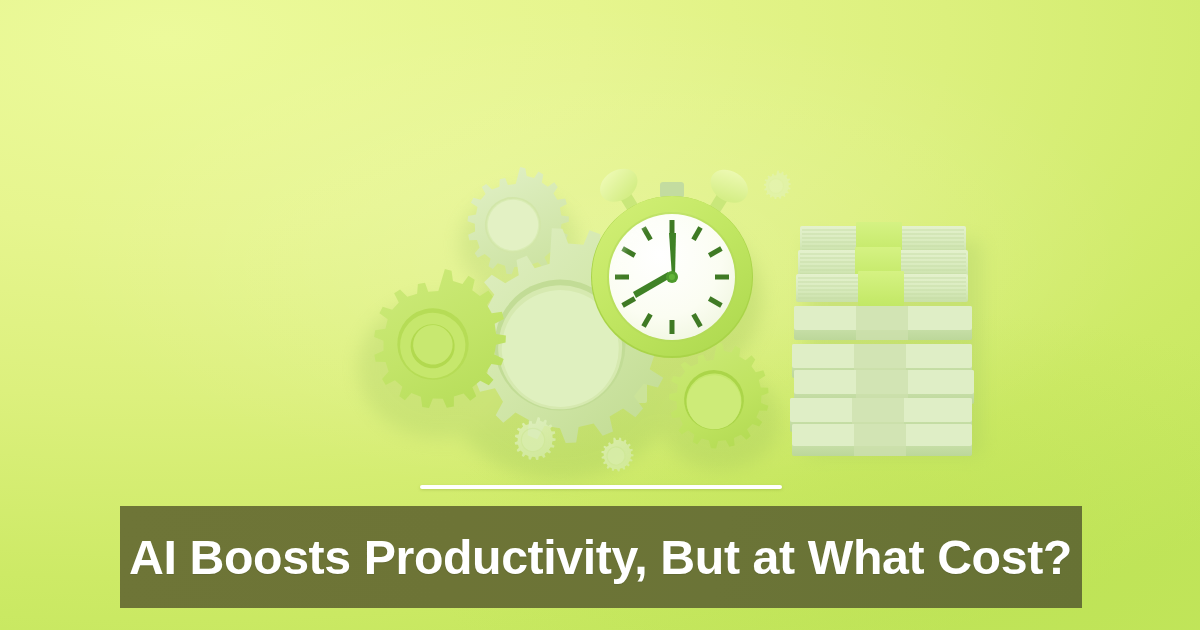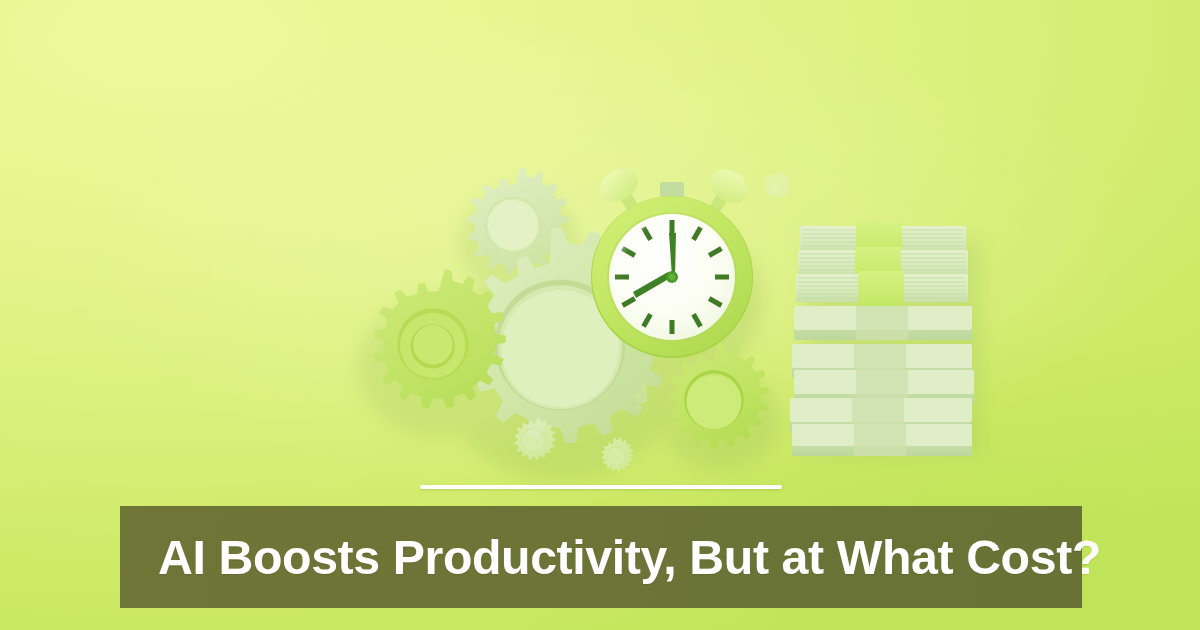--- a/index.html
+++ b/index.html
@@ -59,21 +59,21 @@
   .banner {
     position: absolute;
     left: 120px;
     top: 506px;
     width: 962px;
     height: 102px;
     background: linear-gradient(100deg, #6e7537 0%, #6d7436 35%, #6b7437 62%, #677234 100%);
     display: flex;
     align-items: center;
     box-sizing: border-box;
-    padding: 0 38px;
+    padding: 0 9px;
   }
   .banner-title {
     color: #ffffff;
     font-family: "Liberation Sans Narrow", "Liberation Sans", sans-serif;
     font-weight: bold;
     font-size: 49px;
     line-height: 1;
     letter-spacing: -0.4px;
     white-space: nowrap;
     transform: scaleX(0.985);

